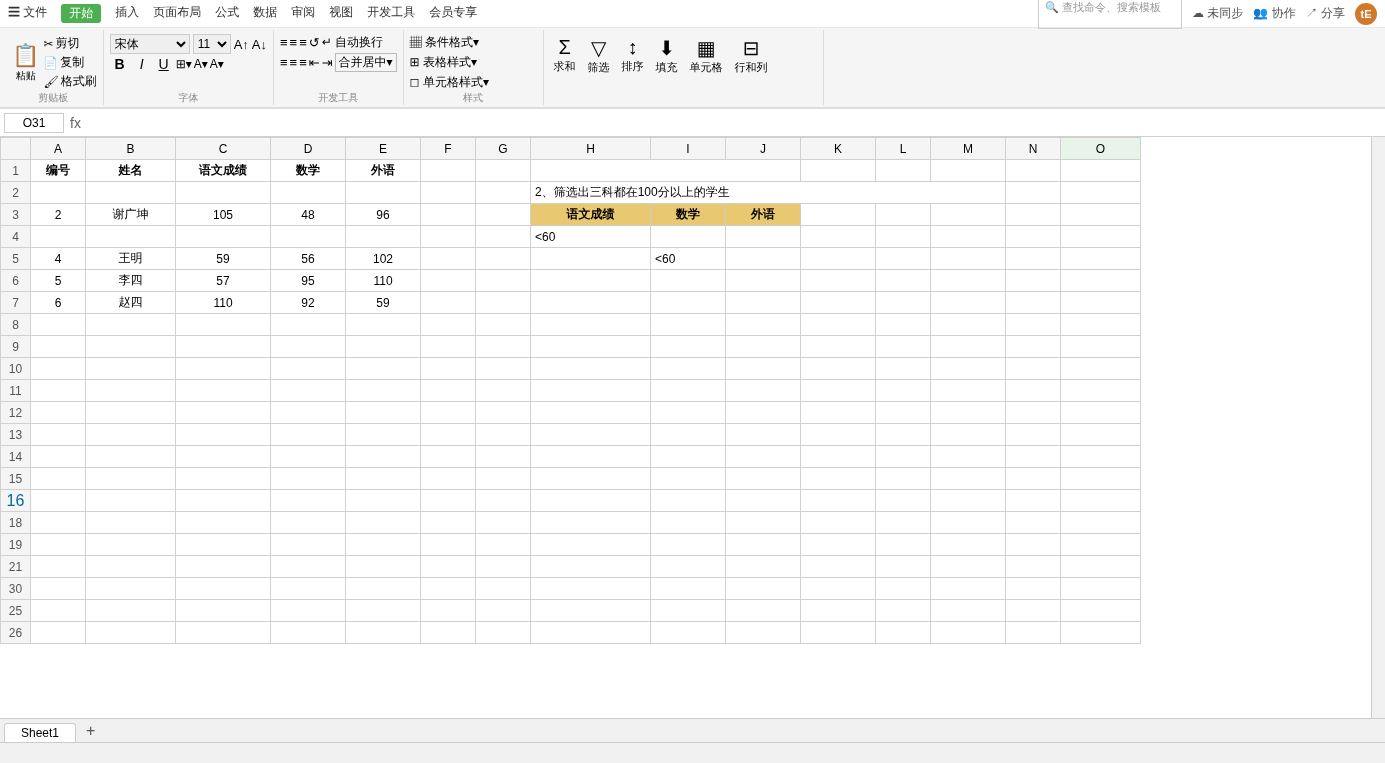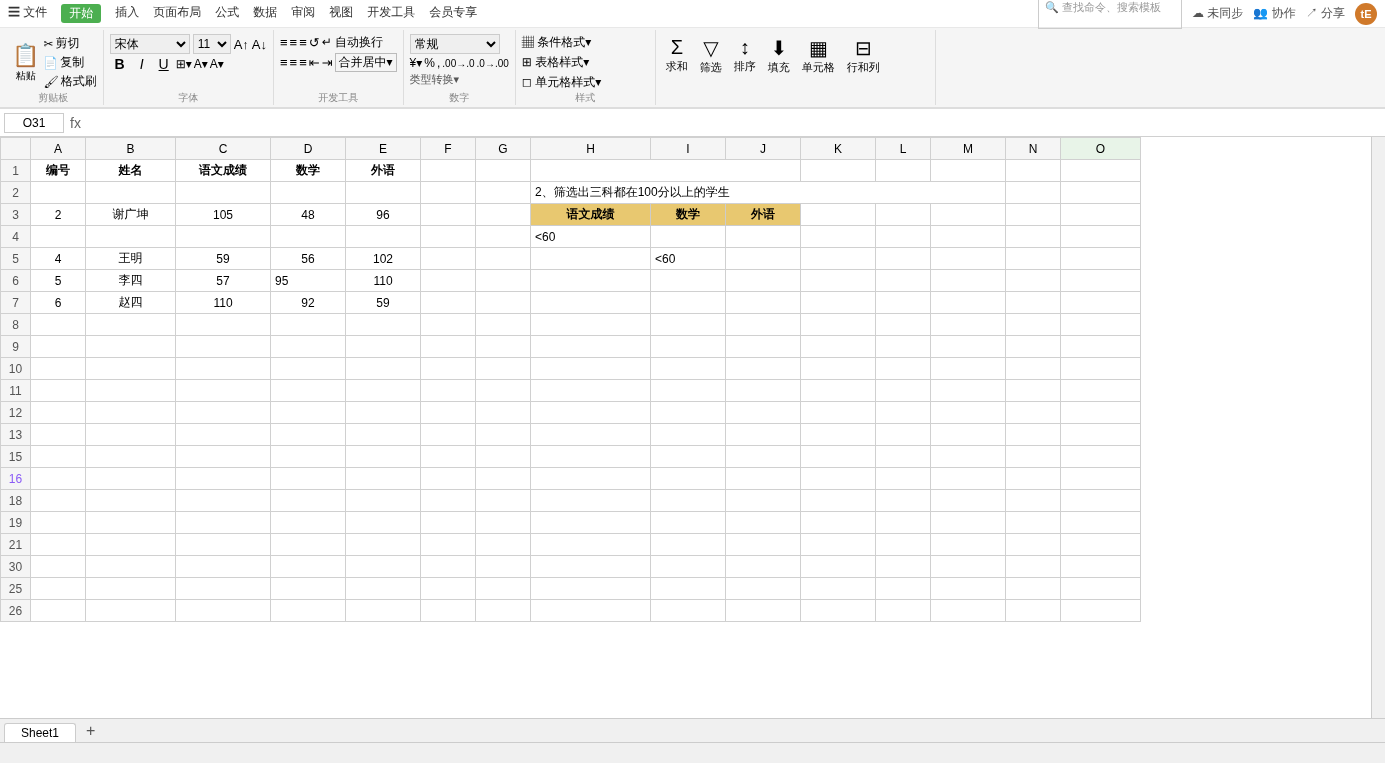--- a/index.html
+++ b/index.html
@@ -122,36 +122,20 @@
         <button style="border:none;background:transparent;cursor:pointer;font-size:13px;">≡</button>
         <button style="border:none;background:transparent;cursor:pointer;font-size:13px;">≡</button>
         <button style="border:none;background:transparent;cursor:pointer;font-size:13px;">⇤</button>
         <button style="border:none;background:transparent;cursor:pointer;font-size:13px;">⇥</button>
         <button style="border:none;background:transparent;cursor:pointer;font-size:12px;border:1px solid #bbb;padding:0 3px;"><span>合并居中</span>▾</button>
       </div>
     </div>
     <div style="font-size:10px;color:#888;text-align:center;">开发工具</div>
   </div>
 
-  <div style="display:flex;flex-direction:column;padding:0 6px;border-right:1px solid #ddd;min-width:100px;">
-    <div style="display:flex;flex-direction:column;gap:2px;flex:1;padding-top:4px;">
-      <select style="width:90px;font-size:12px;border:1px solid #ccc;height:20px;">
-        <option>常规</option>
-      </select>
-      <div style="display:flex;gap:2px;align-items:center;">
-        <button style="border:none;background:transparent;cursor:pointer;font-size:12px;">¥▾</button>
-        <button style="border:none;background:transparent;cursor:pointer;font-size:12px;">%</button>
-        <button style="border:none;background:transparent;cursor:pointer;font-size:12px;">,</button>
-        <button style="border:none;background:transparent;cursor:pointer;font-size:10px;">.00→.0</button>
-        <button style="border:none;background:transparent;cursor:pointer;font-size:10px;">.0→.00</button>
-      </div>
-      <div style="font-size:11px;color:#555;">类型转换▾</div>
-    </div>
-    <div style="font-size:10px;color:#888;text-align:center;">数字</div>
-  </div>
 
   <div style="display:flex;flex-direction:column;padding:0 6px;border-right:1px solid #ddd;min-width:140px;">
     <div style="display:flex;flex-direction:column;gap:3px;flex:1;padding-top:4px;">
       <button style="border:none;background:transparent;cursor:pointer;font-size:12px;text-align:left;">▦ <span>条件格式</span>▾</button>
       <button style="border:none;background:transparent;cursor:pointer;font-size:12px;text-align:left;">⊞ <span>表格样式</span>▾</button>
       <button style="border:none;background:transparent;cursor:pointer;font-size:12px;text-align:left;">◻ <span>单元格样式</span>▾</button>
     </div>
     <div style="font-size:10px;color:#888;text-align:center;">样式</div>
   </div>
 
@@ -317,21 +301,21 @@
             <td style="border: 1px solid rgb(208, 208, 208); height: 22px; font-size: 12px; padding: 0px 4px;"></td>
             <td style="border: 1px solid rgb(208, 208, 208); height: 22px; font-size: 12px; padding: 0px 4px;"></td>
             <td style="border: 1px solid rgb(208, 208, 208); height: 22px; font-size: 12px; padding: 0px 4px;"></td>
             <td style="border: 1px solid rgb(208, 208, 208); height: 22px; font-size: 12px; padding: 0px 4px;"></td>
           </tr>
           <tr>
             <th style="background: rgb(245, 245, 245); border: 1px solid rgb(208, 208, 208); text-align: center; font-weight: normal; font-size: 12px; height: 22px; color: rgb(85, 85, 85); min-width: 30px;">6</th>
             <td style="border: 1px solid rgb(208, 208, 208); height: 22px; font-size: 12px; padding: 0px 4px; text-align: center;">5</td>
             <td style="border: 1px solid rgb(208, 208, 208); height: 22px; font-size: 12px; padding: 0px 4px; text-align: center;">李四</td>
             <td style="border: 1px solid rgb(208, 208, 208); height: 22px; font-size: 12px; padding: 0px 4px; text-align: center;">57</td>
-            <td style="border: 1px solid rgb(208, 208, 208); height: 22px; font-size: 12px; padding: 0px 4px; ">95</td>
+            <td style="border: 1px solid rgb(208, 208, 208); height: 22px; font-size: 12px; padding: 0px 4px; text-align: center;">95</td>
             <td style="border: 1px solid rgb(208, 208, 208); height: 22px; font-size: 12px; padding: 0px 4px; text-align: center;">110</td>
             <td style="border: 1px solid rgb(208, 208, 208); height: 22px; font-size: 12px; padding: 0px 4px;"></td>
             <td style="border: 1px solid rgb(208, 208, 208); height: 22px; font-size: 12px; padding: 0px 4px;"></td>
             <td style="border: 1px solid rgb(208, 208, 208); height: 22px; font-size: 12px; padding: 0px 4px;"></td>
             <td style="border: 1px solid rgb(208, 208, 208); height: 22px; font-size: 12px; padding: 0px 4px;"></td>
             <td style="border: 1px solid rgb(208, 208, 208); height: 22px; font-size: 12px; padding: 0px 4px;"></td>
             <td style="border: 1px solid rgb(208, 208, 208); height: 22px; font-size: 12px; padding: 0px 4px;"></td>
             <td style="border: 1px solid rgb(208, 208, 208); height: 22px; font-size: 12px; padding: 0px 4px;"></td>
             <td style="border: 1px solid rgb(208, 208, 208); height: 22px; font-size: 12px; padding: 0px 4px;"></td>
             <td style="border: 1px solid rgb(208, 208, 208); height: 22px; font-size: 12px; padding: 0px 4px;"></td>
@@ -457,39 +441,57 @@
             <td style="border: 1px solid rgb(208, 208, 208); height: 22px; font-size: 12px; padding: 0px 4px;"></td>
             <td style="border: 1px solid rgb(208, 208, 208); height: 22px; font-size: 12px; padding: 0px 4px;"></td>
             <td style="border: 1px solid rgb(208, 208, 208); height: 22px; font-size: 12px; padding: 0px 4px;"></td>
             <td style="border: 1px solid rgb(208, 208, 208); height: 22px; font-size: 12px; padding: 0px 4px;"></td>
             <td style="border: 1px solid rgb(208, 208, 208); height: 22px; font-size: 12px; padding: 0px 4px;"></td>
             <td style="border: 1px solid rgb(208, 208, 208); height: 22px; font-size: 12px; padding: 0px 4px;"></td>
             <td style="border: 1px solid rgb(208, 208, 208); height: 22px; font-size: 12px; padding: 0px 4px;"></td>
             <td style="border: 1px solid rgb(208, 208, 208); height: 22px; font-size: 12px; padding: 0px 4px;"></td>
           </tr>
           <tr>
+            <th style="background: rgb(245, 245, 245); border: 1px solid rgb(208, 208, 208); text-align: center; font-weight: normal; font-size: 12px; height: 22px; color: rgb(85, 85, 85);">14</th>
+            <td style="border: 1px solid rgb(208, 208, 208); height: 22px; font-size: 12px; padding: 0px 4px;"></td>
+            <td style="border: 1px solid rgb(208, 208, 208); height: 22px; font-size: 12px; padding: 0px 4px;"></td>
+            <td style="border: 1px solid rgb(208, 208, 208); height: 22px; font-size: 12px; padding: 0px 4px;"></td>
+            <td style="border: 1px solid rgb(208, 208, 208); height: 22px; font-size: 12px; padding: 0px 4px;"></td>
+            <td style="border: 1px solid rgb(208, 208, 208); height: 22px; font-size: 12px; padding: 0px 4px;"></td>
+            <td style="border: 1px solid rgb(208, 208, 208); height: 22px; font-size: 12px; padding: 0px 4px;"></td>
+            <td style="border: 1px solid rgb(208, 208, 208); height: 22px; font-size: 12px; padding: 0px 4px;"></td>
+            <td style="border: 1px solid rgb(208, 208, 208); height: 22px; font-size: 12px; padding: 0px 4px;"></td>
+            <td style="border: 1px solid rgb(208, 208, 208); height: 22px; font-size: 12px; padding: 0px 4px;"></td>
+            <td style="border: 1px solid rgb(208, 208, 208); height: 22px; font-size: 12px; padding: 0px 4px;"></td>
+            <td style="border: 1px solid rgb(208, 208, 208); height: 22px; font-size: 12px; padding: 0px 4px;"></td>
+            <td style="border: 1px solid rgb(208, 208, 208); height: 22px; font-size: 12px; padding: 0px 4px;"></td>
+            <td style="border: 1px solid rgb(208, 208, 208); height: 22px; font-size: 12px; padding: 0px 4px;"></td>
+            <td style="border: 1px solid rgb(208, 208, 208); height: 22px; font-size: 12px; padding: 0px 4px;"></td>
+            <td style="border: 1px solid rgb(208, 208, 208); height: 22px; font-size: 12px; padding: 0px 4px;"></td>
+          </tr>
+          <tr>
             <th style="background: rgb(245, 245, 245); border: 1px solid rgb(208, 208, 208); text-align: center; font-weight: normal; font-size: 12px; height: 22px; color: rgb(85, 85, 85);">15</th>
             <td style="border: 1px solid rgb(208, 208, 208); height: 22px; font-size: 12px; padding: 0px 4px;"></td>
             <td style="border: 1px solid rgb(208, 208, 208); height: 22px; font-size: 12px; padding: 0px 4px;"></td>
             <td style="border: 1px solid rgb(208, 208, 208); height: 22px; font-size: 12px; padding: 0px 4px;"></td>
             <td style="border: 1px solid rgb(208, 208, 208); height: 22px; font-size: 12px; padding: 0px 4px;"></td>
             <td style="border: 1px solid rgb(208, 208, 208); height: 22px; font-size: 12px; padding: 0px 4px;"></td>
             <td style="border: 1px solid rgb(208, 208, 208); height: 22px; font-size: 12px; padding: 0px 4px;"></td>
             <td style="border: 1px solid rgb(208, 208, 208); height: 22px; font-size: 12px; padding: 0px 4px;"></td>
             <td style="border: 1px solid rgb(208, 208, 208); height: 22px; font-size: 12px; padding: 0px 4px;"></td>
             <td style="border: 1px solid rgb(208, 208, 208); height: 22px; font-size: 12px; padding: 0px 4px;"></td>
             <td style="border: 1px solid rgb(208, 208, 208); height: 22px; font-size: 12px; padding: 0px 4px;"></td>
             <td style="border: 1px solid rgb(208, 208, 208); height: 22px; font-size: 12px; padding: 0px 4px;"></td>
             <td style="border: 1px solid rgb(208, 208, 208); height: 22px; font-size: 12px; padding: 0px 4px;"></td>
             <td style="border: 1px solid rgb(208, 208, 208); height: 22px; font-size: 12px; padding: 0px 4px;"></td>
             <td style="border: 1px solid rgb(208, 208, 208); height: 22px; font-size: 12px; padding: 0px 4px;"></td>
             <td style="border: 1px solid rgb(208, 208, 208); height: 22px; font-size: 12px; padding: 0px 4px;"></td>
           </tr>
           <tr>
-            <th style="background: rgb(245, 245, 245); border: 1px solid rgb(208, 208, 208); text-align: center; font-weight: normal; font-size: 12px; height: 22px; color: #8b5cf6;">16</th>
+            <th style="background: rgb(245, 245, 245); border: 1px solid rgb(208, 208, 208); text-align: center; font-weight: normal; font-size: 16px; height: 22px; color: #0369a1;">16</th>
             <td style="border: 1px solid rgb(208, 208, 208); height: 22px; font-size: 12px; padding: 0px 4px;"></td>
             <td style="border: 1px solid rgb(208, 208, 208); height: 22px; font-size: 12px; padding: 0px 4px;"></td>
             <td style="border: 1px solid rgb(208, 208, 208); height: 22px; font-size: 12px; padding: 0px 4px;"></td>
             <td style="border: 1px solid rgb(208, 208, 208); height: 22px; font-size: 12px; padding: 0px 4px;"></td>
             <td style="border: 1px solid rgb(208, 208, 208); height: 22px; font-size: 12px; padding: 0px 4px;"></td>
             <td style="border: 1px solid rgb(208, 208, 208); height: 22px; font-size: 12px; padding: 0px 4px;"></td>
             <td style="border: 1px solid rgb(208, 208, 208); height: 22px; font-size: 12px; padding: 0px 4px;"></td>
             <td style="border: 1px solid rgb(208, 208, 208); height: 22px; font-size: 12px; padding: 0px 4px;"></td>
             <td style="border: 1px solid rgb(208, 208, 208); height: 22px; font-size: 12px; padding: 0px 4px;"></td>
             <td style="border: 1px solid rgb(208, 208, 208); height: 22px; font-size: 12px; padding: 0px 4px;"></td>

